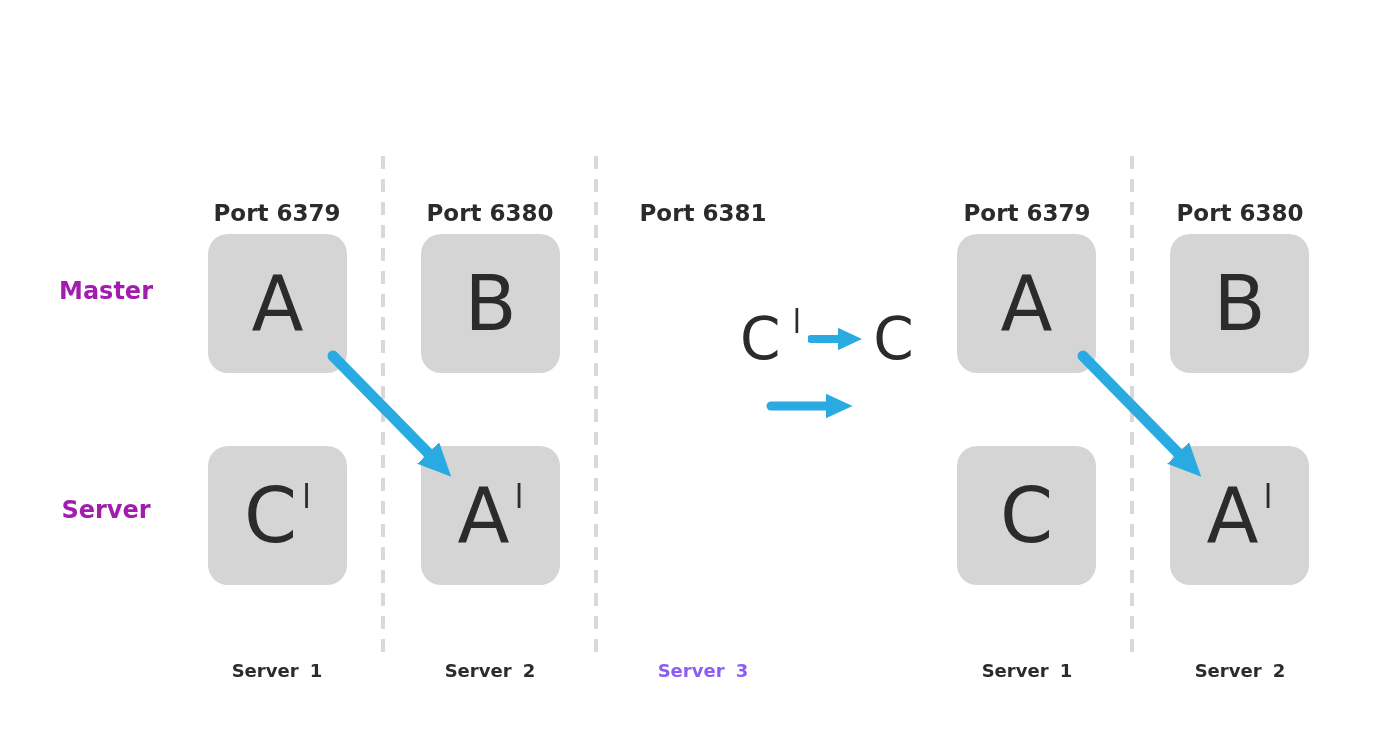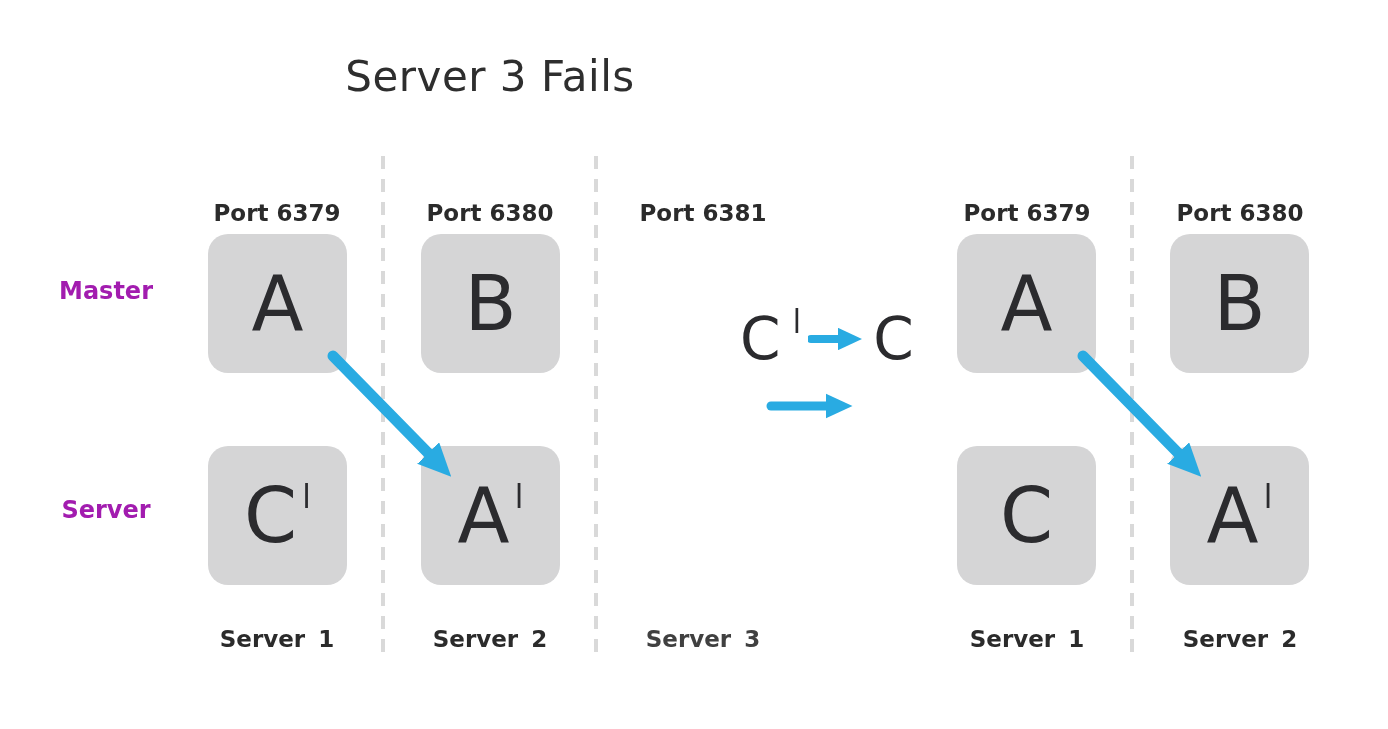--- a/index.html
+++ b/index.html
@@ -17,24 +17,24 @@
   }
   .plabel{
     position:absolute;top:160px;width:170px;text-align:center;
     font-size:23px;font-weight:700;line-height:1.2;color:#2b2b2b;margin-top:40px;
   }
   .rowlab{
     position:absolute;left:40px;width:132px;text-align:center;
     font-size:24px;font-weight:700;line-height:1.2;color:#a21caf;
   }
   .srv{
-    position:absolute;top:626px;width:170px;text-align:center;
-    font-size:23px;font-weight:700;line-height:1.2;color:#2b2b2b;word-spacing:5px;
+    position:absolute;top:660px;width:170px;text-align:center;
+    font-size:18px;font-weight:700;line-height:1.2;color:#2b2b2b;word-spacing:5px;
   }
-  .srv.muted{color:#404040;}
+  .srv.muted{color:#8b5cf6;}
   .box{
     position:absolute;width:139px;height:139px;border-radius:20px;background:#d5d5d6;
     display:flex;align-items:center;justify-content:center;
   }
   .box .letter{
     font-size:76px;font-weight:400;line-height:1;color:#2b2b2e;
   }
   .prime{
     display:inline-block;font-size:25px;font-weight:700;line-height:1;color:#2b2b2e;
     transform:translateY(-22px);
@@ -48,21 +48,20 @@
   .transition .prime{transform:translateY(-20px);font-size:24px;}
   .overlay{position:absolute;left:0;top:0;z-index:5;pointer-events:none;}
   .long-arrow{position:absolute;left:766px;top:390px;z-index:5;}
   .mini-arrow{display:block;}
 </style>
 </head>
 <body>
 
 <div class="stage">
 
-  <div class="title">Server 3 Fails</div>
 
   <div class="divider" style="left:381px;"></div>
   <div class="divider" style="left:594px;"></div>
   <div class="divider" style="left:1130px;"></div>
 
   <div class="plabel" style="left:192px;">Port 6379</div>
   <div class="plabel" style="left:405px;">Port 6380</div>
   <div class="plabel" style="left:618px;">Port 6381</div>
 
   <div class="plabel" style="left:942px;">Port 6379</div>

